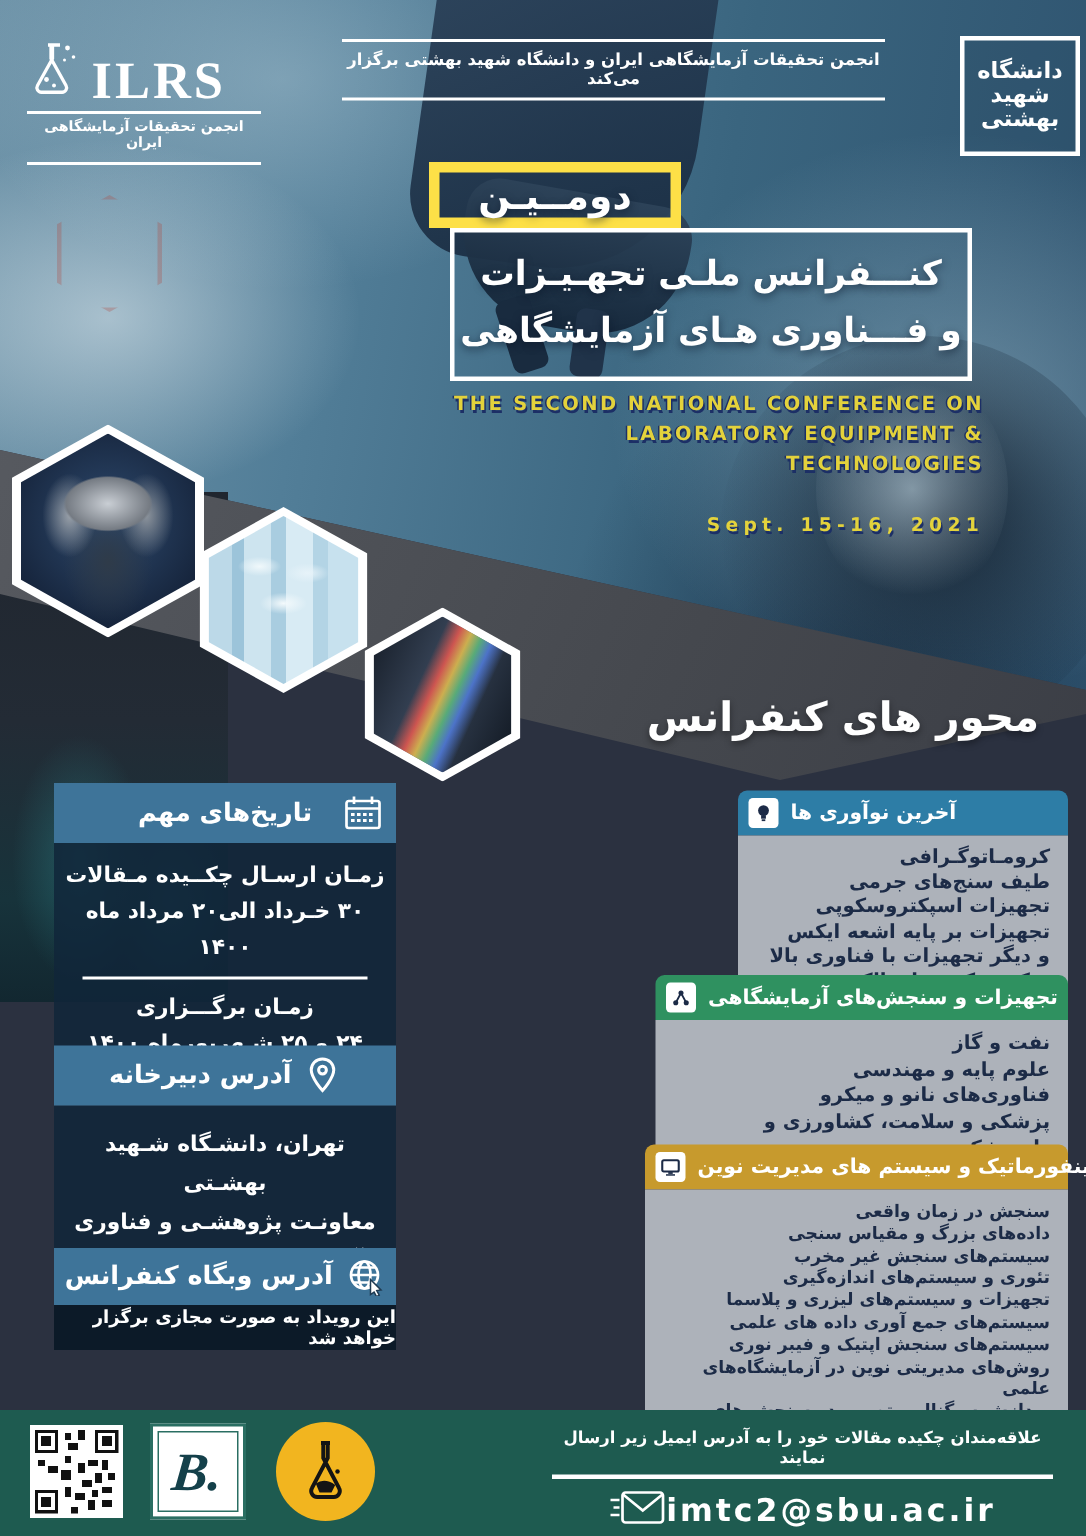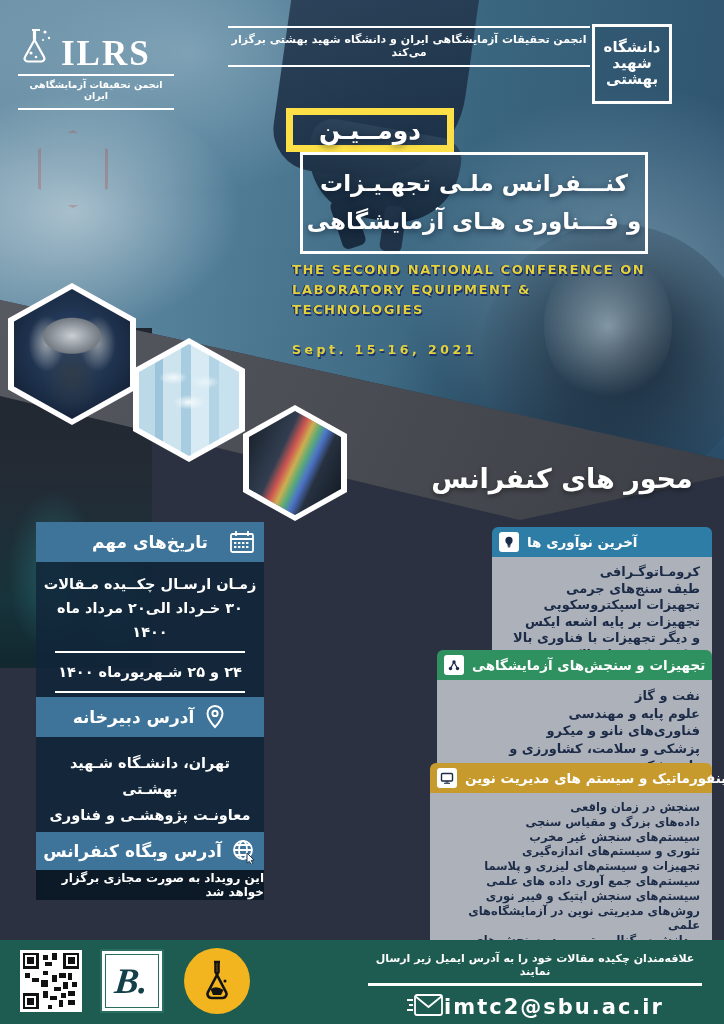--- a/index.html
+++ b/index.html
@@ -61,32 +61,32 @@
 
   
   .ilrs{position:absolute;left:18px;top:26px;width:156px;color:#fff;}
   .ilrs-row{display:flex;align-items:flex-end;gap:7px;}
   .ilrs-acronym{font-family:"Liberation Serif","DejaVu Serif",serif;font-weight:bold;font-size:35px;line-height:.95;letter-spacing:2px;}
   .ilrs-line{height:2px;background:#fff;margin:4px 0 3px;}
   .ilrs-sub{font-size:9.5px;text-align:center;direction:rtl;font-weight:bold;padding-bottom:3px;}
   .organizer{position:absolute;left:228px;top:26px;width:362px;color:#fff;text-align:center;}
   .org-line{height:2px;background:#fff;}
   .org-text{font-size:11px;font-weight:bold;direction:rtl;padding:5px 0 6px;}
-  .sbu-logo{position:absolute;left:592px;top:24px;width:80px;height:80px;border:3px solid #fff;box-sizing:border-box;
+  .sbu-logo{position:absolute;left:640px;top:24px;width:80px;height:80px;border:3px solid #fff;box-sizing:border-box;
     display:flex;flex-direction:column;align-items:center;justify-content:center;color:#fff;direction:rtl;
     font-weight:bold;font-size:15px;line-height:1.05;background:rgba(40,70,95,.25);}
 
   
   .ordinal-box{position:absolute;left:286px;top:108px;width:168px;height:44px;border:7px solid #fde047;box-sizing:border-box;
     display:flex;align-items:center;justify-content:center;color:#fff;font-size:25px;font-weight:bold;direction:rtl;
     text-shadow:0 2px 6px rgba(8,18,36,.55);}
   .title-box{position:absolute;left:300px;top:152px;width:348px;height:102px;border:3px solid #fff;box-sizing:border-box;
     display:flex;flex-direction:column;align-items:center;justify-content:center;color:#fff;font-weight:bold;
     direction:rtl;font-size:23px;line-height:1.65;text-align:center;text-shadow:0 2px 6px rgba(8,18,36,.55);}
-  .en-block{position:absolute;left:292px;top:260px;width:364px;text-align:left;}
+  .en-block{position:absolute;left:292px;top:260px;width:364px;text-align:right;}
   .en-line{font-size:13px;font-weight:bold;letter-spacing:1.6px;color:#e3d23c;line-height:1.55;
     text-shadow:1px 2px 0 #1c2f66,-1px 0 0 #1c2f66;}
   .en-date{font-size:12.5px;font-weight:bold;letter-spacing:3.5px;color:#e3d23c;margin-top:22px;
     text-shadow:1px 2px 0 #1c2f66;}
 
   
   .info-card{position:absolute;left:36px;width:228px;color:#fff;}
   .info-header{position:relative;height:40px;background:#3e7499;display:flex;align-items:center;justify-content:center;
     gap:9px;font-weight:bold;font-size:17px;direction:rtl;}
   .info-header .hdr-icon{display:flex;align-items:center;}
@@ -228,20 +228,21 @@
               <rect x="13" y="17" width="2.4" height="2"></rect>
               <rect x="17" y="17" width="2.4" height="2"></rect>
           </g>
         </svg>
       </span>
     </div>
     <div class="info-body">
       <div class="d-label">زمـان ارسـال چکــیده مـقالات</div>
       <div class="d-value">۳۰ خـرداد الی۲۰ مرداد ماه ۱۴۰۰</div>
       <div class="d-rule"></div>
+      <div class="d-label">زمـان برگـــزاری</div>
       <div class="d-value">۲۴ و ۲۵ شـهریورماه ۱۴۰۰</div>
       <div class="d-rule"></div>
     </div>
   </div>
 
   <div class="info-card card-secr">
     <div class="info-header">
       <span class="hdr-icon">
         <svg width="24" height="26" viewBox="0 0 24 26" fill="none" stroke="#fff" stroke-width="2">
           <path d="M12 2 C7.5 2 4.5 5.4 4.5 9.4 C4.5 14.8 12 23 12 23 C12 23 19.5 14.8 19.5 9.4 C19.5 5.4 16.5 2 12 2 Z"></path>

